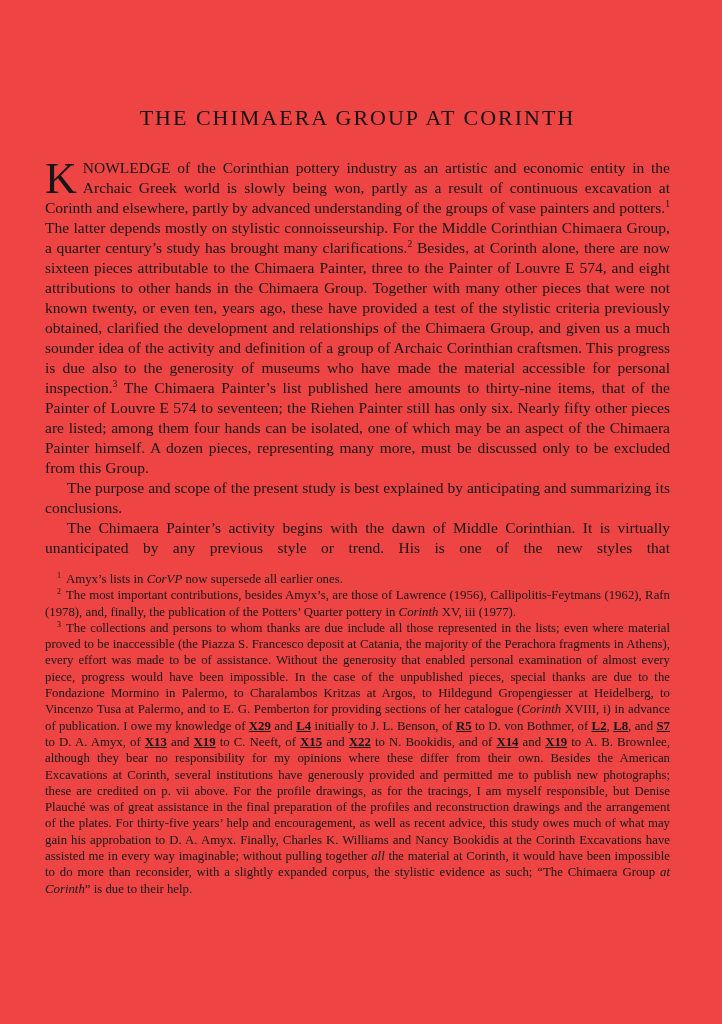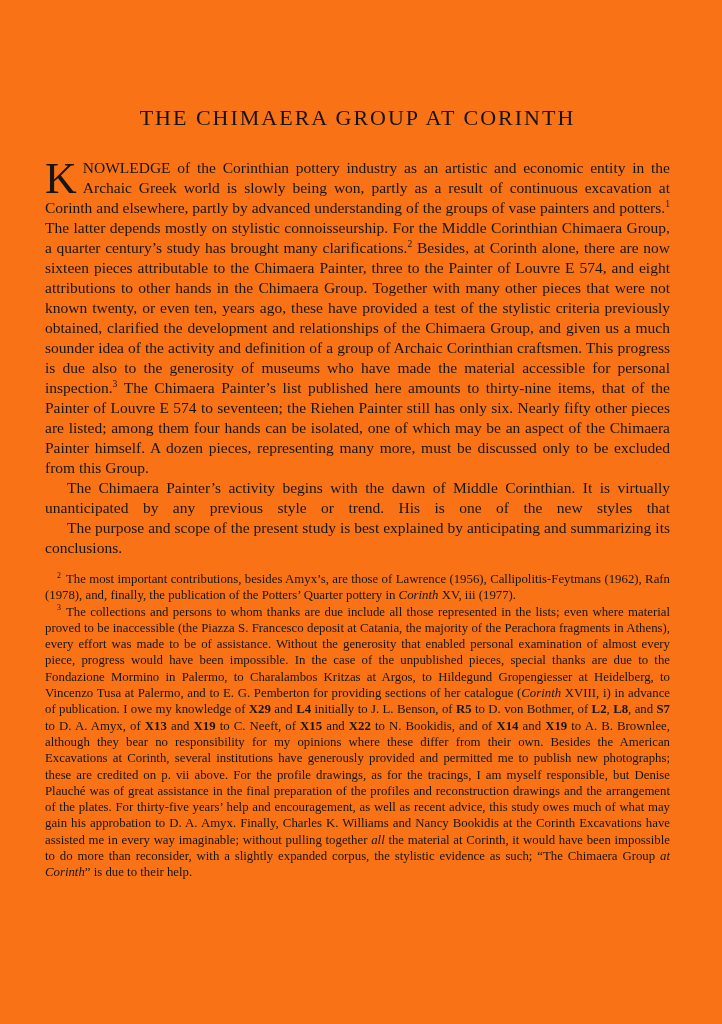--- a/index.html
+++ b/index.html
@@ -1,21 +1,21 @@
 <!DOCTYPE html>
 <html><head>
 <meta charset="utf-8">
 <style>
   html, body { margin: 0; padding: 0; background: #e8e8e8; }
   .page {
     position: relative;
     width: 722px;
     height: 1024px;
     margin: 0 auto;
-    background: #f97316;
+    background: #ef4444;
     color: #161616;
     font-family: "Liberation Serif", "DejaVu Serif", serif;
     box-sizing: border-box;
     padding: 105px 52px 0 45px;
     overflow: hidden;
   }
   h1.title {
     margin: 0 0 27px 0;
     font-size: 22px;
     font-weight: normal;
@@ -46,37 +46,38 @@
   }
   .footnotes {
     margin-top: 13px;
     font-size: 12.8px;
     line-height: 16.3px;
     text-align: justify;
   }
   .footnote { margin: 0; text-indent: 12px; }
   .footnote .fn-num { margin-right: 5px; }
   .italic { font-style: italic; }
-  .bold { font-weight: bold; }
+  .bold { font-weight: bold; text-decoration: underline; }
 </style>
 </head>
 <body>
 
 <div class="page">
 
   <h1 class="title">THE CHIMAERA GROUP AT CORINTH</h1>
 
   <div class="body-text">
     <p class="para lead"><span class="dropcap">K</span><span><span>NOWLEDGE of the Corinthian pottery industry as an artistic and economic entity in the Archaic Greek world is slowly being won, partly as a result of continuous excavation at Corinth and elsewhere, partly by advanced understanding of the groups of vase painters and potters.</span><sup>1</sup><span> The latter depends mostly on stylistic connoisseurship. For the Middle Corinthian Chimaera Group, a quarter century’s study has brought many clarifications.</span><sup>2</sup><span> Besides, at Corinth alone, there are now sixteen pieces attributable to the Chimaera Painter, three to the Painter of Louvre E 574, and eight attributions to other hands in the Chimaera Group. Together with many other pieces that were not known twenty, or even ten, years ago, these have provided a test of the stylistic criteria previously obtained, clarified the development and relationships of the Chimaera Group, and given us a much sounder idea of the activity and definition of a group of Archaic Corinthian craftsmen. This progress is due also to the generosity of museums who have made the material accessible for personal inspection.</span><sup>3</sup><span> The Chimaera Painter’s list published here amounts to thirty-nine items, that of the Painter of Louvre E 574 to seventeen; the Riehen Painter still has only six. Nearly fifty other pieces are listed; among them four hands can be isolated, one of which may be an aspect of the Chimaera Painter himself. A dozen pieces, representing many more, must be discussed only to be excluded from this Group.</span></span></p>
 
+    <p class="para indent"><span><span>The purpose and scope of the present study is best explained by anticipating and summarizing its conclusions.</span></span></p>
+
     <p class="para indent continued"><span><span>The Chimaera Painter’s activity begins with the dawn of Middle Corinthian. It is virtually unanticipated by any previous style or trend. His is one of the new styles that</span></span></p>
-
-    <p class="para indent"><span><span>The purpose and scope of the present study is best explained by anticipating and summarizing its conclusions.</span></span></p>
   </div>
 
   <div class="footnotes">
+    <p class="footnote"><sup class="fn-num">1</sup><span><span>Amyx’s lists in </span><span class="italic">CorVP</span><span> now supersede all earlier ones.</span></span></p>
 
     <p class="footnote"><sup class="fn-num">2</sup><span><span>The most important contributions, besides Amyx’s, are those of Lawrence (1956), Callipolitis-Feytmans (1962), Rafn (1978), and, finally, the publication of the Potters’ Quarter pottery in </span><span class="italic">Corinth</span><span> XV, iii (1977).</span></span></p>
 
     <p class="footnote"><sup class="fn-num">3</sup><span><span>The collections and persons to whom thanks are due include all those represented in the lists; even where material proved to be inaccessible (the Piazza S. Francesco deposit at Catania, the majority of the Perachora fragments in Athens), every effort was made to be of assistance. Without the generosity that enabled personal examination of almost every piece, progress would have been impossible. In the case of the unpublished pieces, special thanks are due to the Fondazione Mormino in Palermo, to Charalambos Kritzas at Argos, to Hildegund Gropengiesser at Heidelberg, to Vincenzo Tusa at Palermo, and to E. G. Pemberton for providing sections of her catalogue (</span><span class="italic">Corinth</span><span> XVIII, i) in advance of publication. I owe my knowledge of </span><span class="bold">X29</span><span> and </span><span class="bold">L4</span><span> initially to J. L. Benson, of </span><span class="bold">R5</span><span> to D. von Bothmer, of </span><span class="bold">L2</span><span>, </span><span class="bold">L8</span><span>, and </span><span class="bold">S7</span><span> to D. A. Amyx, of </span><span class="bold">X13</span><span> and </span><span class="bold">X19</span><span> to C. Neeft, of </span><span class="bold">X15</span><span> and </span><span class="bold">X22</span><span> to N. Bookidis, and of </span><span class="bold">X14</span><span> and </span><span class="bold">X19</span><span> to A. B. Brownlee, although they bear no responsibility for my opinions where these differ from their own. Besides the American Excavations at Corinth, several institutions have generously provided and permitted me to publish new photographs; these are credited on p. vii above. For the profile drawings, as for the tracings, I am myself responsible, but Denise Plauché was of great assistance in the final preparation of the profiles and reconstruction drawings and the arrangement of the plates. For thirty-five years’ help and encouragement, as well as recent advice, this study owes much of what may gain his approbation to D. A. Amyx. Finally, Charles K. Williams and Nancy Bookidis at the Corinth Excavations have assisted me in every way imaginable; without pulling together </span><span class="italic">all</span><span> the material at Corinth, it would have been impossible to do more than reconsider, with a slightly expanded corpus, the stylistic evidence as such; “The Chimaera Group </span><span class="italic">at Corinth</span><span>” is due to their help.</span></span></p>
   </div>
 
 </div>
 
 </body></html>

